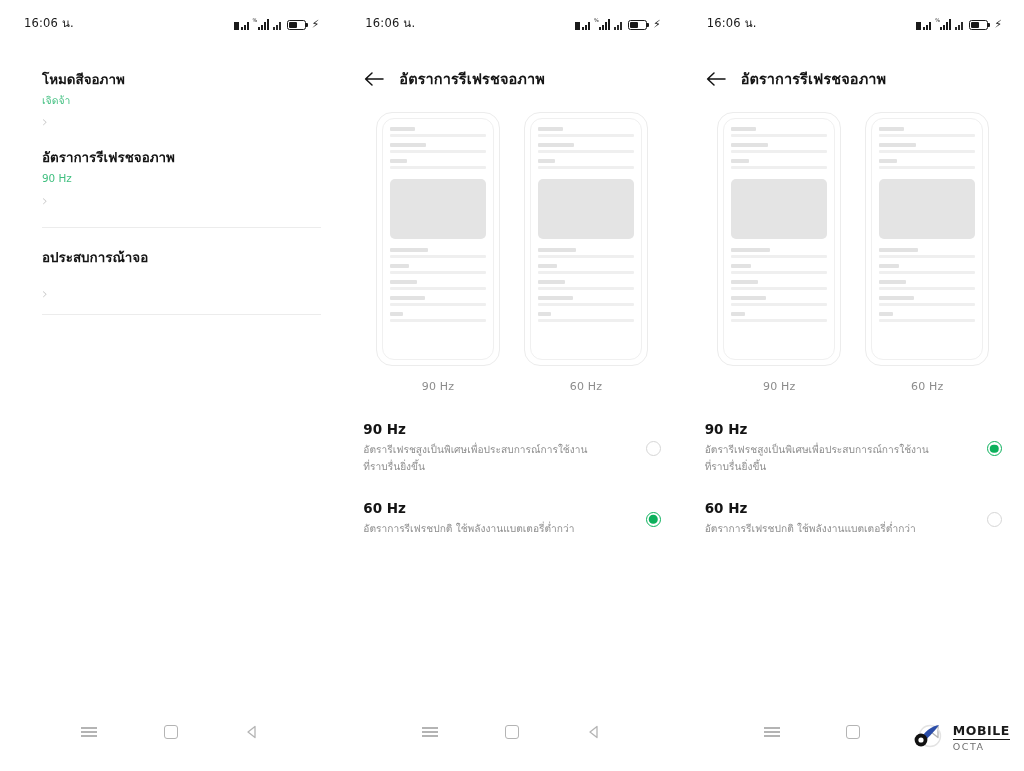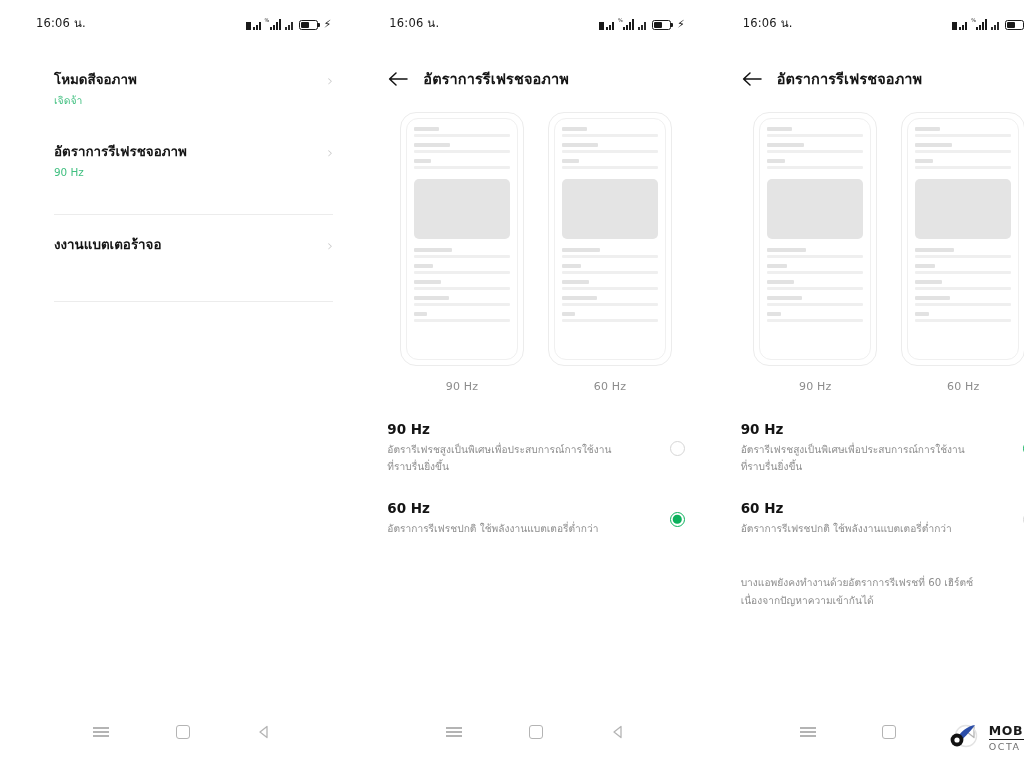--- a/index.html
+++ b/index.html
@@ -12,21 +12,20 @@
   .screens {
     display: flex;
     width: 1024px; height: 771px;
     background: #ffffff;
   }
   .panel {
     position: relative;
     width: 341.33px; height: 771px;
     background: #ffffff;
     flex: 0 0 auto;
-    margin-left: 12px;
   }
 
   
   .statusbar {
     position: relative;
     height: 46px;
     display: flex;
     align-items: center;
     justify-content: space-between;
     padding: 0 22px 0 24px;
@@ -108,20 +107,21 @@
   }
 
   
   .settings-list { padding: 22px 0 0 0; }
   .setting-row {
     display: flex;
     align-items: flex-start;
     justify-content: space-between;
     padding: 0 20px 0 42px;
     min-height: 56px;
+    flex-direction: column;
   }
   .setting-texts { padding-top: 2px; }
   .setting-title {
     font-size: 13.4px;
     font-weight: 700;
     color: #141414;
     line-height: 1.55;
   }
   .setting-sub {
     font-size: 10.4px;
@@ -354,21 +354,21 @@
           <div class="setting-title">อัตราการรีเฟรชจอภาพ</div>
           <div class="setting-sub">90 Hz</div>
         </div>
         <div class="chev">›</div>
       </div>
 
       <div class="divider short"></div>
 
       <div class="setting-row" style="margin-top:18px">
         <div class="setting-texts">
-          <div class="setting-title">งงานแบตเตอร้าจอ</div>
+          <div class="setting-title">อประสบการณ้าจอ</div>
         </div>
         <div class="chev">›</div>
       </div>
 
       <div class="divider"></div>
     </div>
 
     <div class="navbar">
       <div class="nav-btn">
           <div class="nav-menu">
@@ -686,21 +686,20 @@
       </div>
       <div class="option">
         <div class="option-texts">
           <div class="option-title">60 Hz</div>
           <div class="option-desc">อัตราการรีเฟรชปกติ ใช้พลังงานแบตเตอรี่ต่ำกว่า</div>
         </div>
         <div class="radio" style="margin-top:14px"></div>
       </div>
     </div>
 
-    <div class="footnote">บางแอพยังคงทำงานด้วยอัตราการรีเฟรชที่ 60 เฮิร์ตซ์ เนื่องจากปัญหาความเข้ากันได้</div>
 
     <div class="navbar">
       <div class="nav-btn">
           <div class="nav-menu">
             <i></i>
             <i></i>
             <i></i>
           </div>
         </div>
       <div class="nav-btn">

